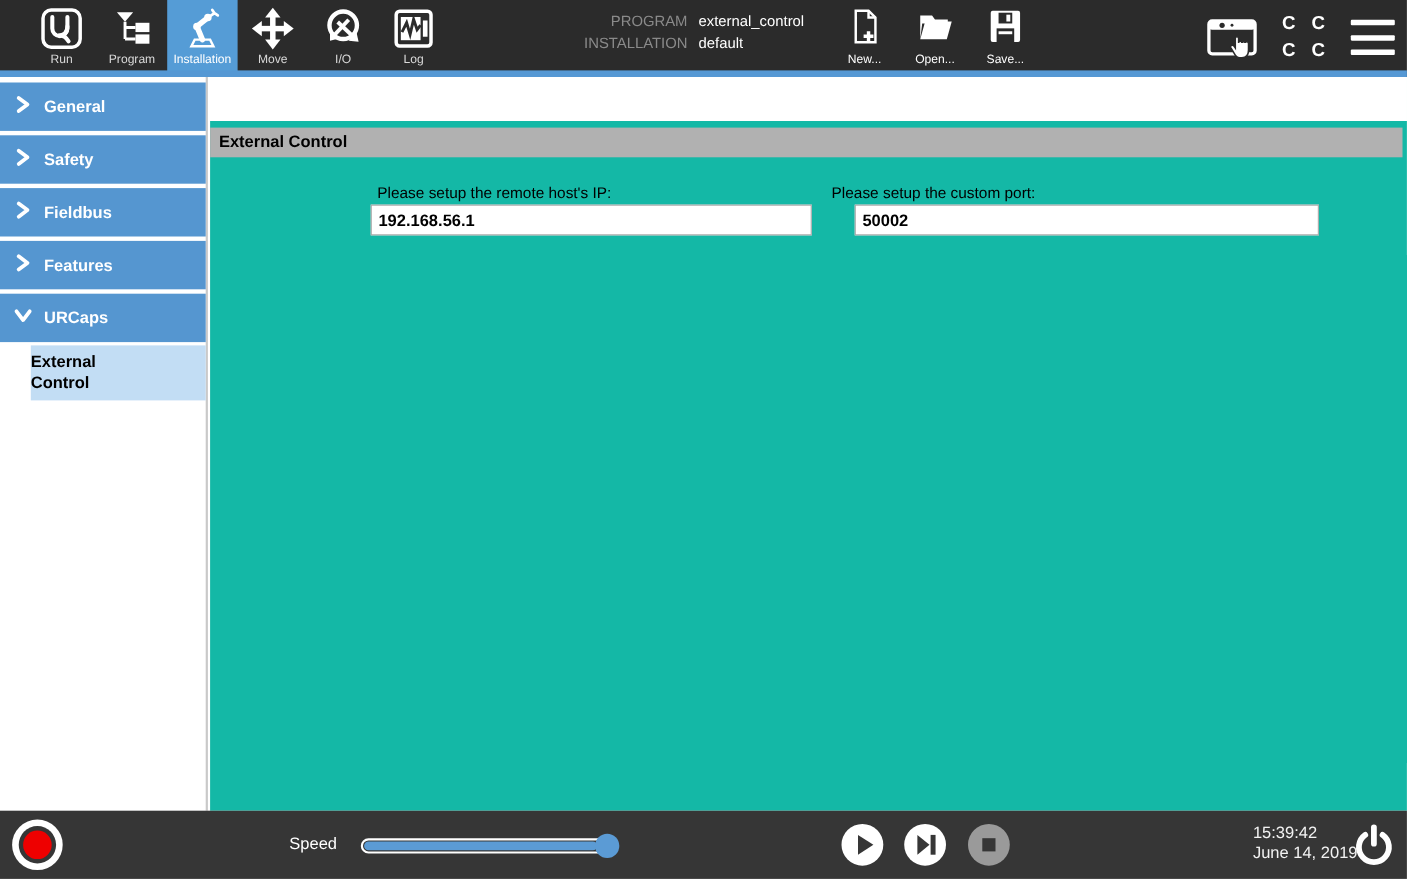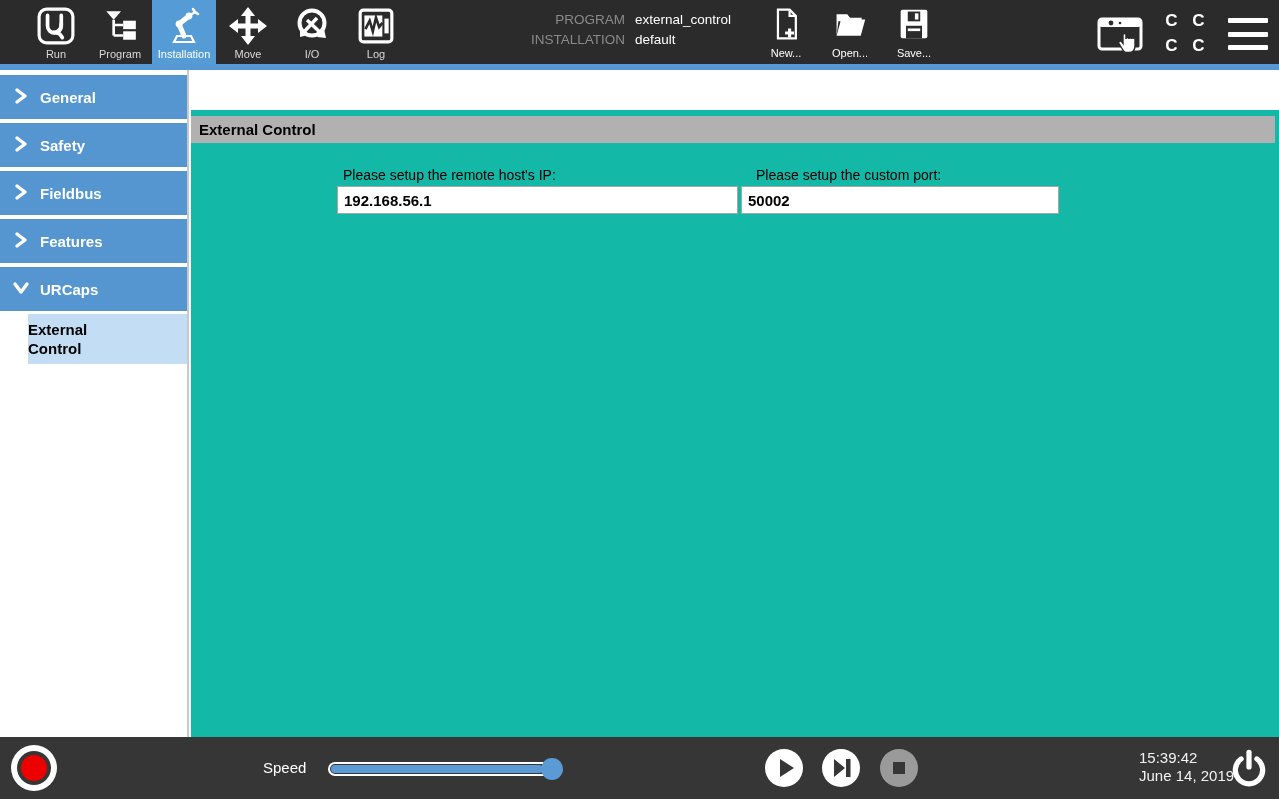--- a/index.html
+++ b/index.html
@@ -35,21 +35,21 @@
   .side-item { height:44px; margin:0 0 4px 0; background:#5596d0; color:#fff; font-weight:bold; font-size:15px; display:flex; align-items:center; padding-left:12px; gap:10px; cursor:pointer; }
   .side-item:first-child { margin-top:5px; }
   .side-sub { margin-left:28px; margin-top:-1px; width:159px; height:50px; background:#c2ddf4; color:#000; font-weight:bold; font-size:15px; display:flex; flex-direction:column; align-items:flex-start; justify-content:center; line-height:19px; cursor:pointer; text-align:center; }
 
   
   .main { position:absolute; left:191px; top:70px; right:0; bottom:62px; background:#14b8a6;margin-top:40px; }
   .content-header { position:absolute; left:0; top:6px; right:4px; height:27px; background:#b1b1b1; color:#000; font-weight:bold; font-size:15px; line-height:27px; padding-left:8px; }
   .field-label { position:absolute; top:57px; font-size:14px; color:#000; }
   .lbl-ip { left:152px; } .lbl-port { left:565px; }
   .field-input { position:absolute; top:76px; height:28px; border:1px solid #a6a6a6; font-family:"Liberation Sans", sans-serif; font-weight:bold; font-size:15px; color:#000; padding-left:6px; background:#fff; }
-  .inp-ip { left:146px; width:401px; } .inp-port { left:550px; width:318px; }
+  .inp-ip { left:146px; width:401px; } .inp-port { left:586px; width:422px; }
 
   
   .footer { position:absolute; left:0; bottom:0; width:1279px; height:62px; background:#363636; }
   .init-btn { position:absolute; left:11px; top:8px; width:46px; height:46px; border-radius:50%; background:#fff; cursor:pointer; }
   .init-btn .gap { position:absolute; left:6px; top:6px; width:34px; height:34px; border-radius:50%; background:#363636; }
   .init-btn .dot { position:absolute; left:10px; top:10px; width:26px; height:26px; border-radius:50%; background:#ee0000; }
 
   .speed-label { position:absolute; left:263px; top:22px; color:#fff; font-size:15px; }
   .speed-slider { position:absolute; left:328px; top:25px; width:232px; height:14px; border:2px solid #fff; border-radius:8px; background:#363636; cursor:pointer; }
   .speed-fill { position:absolute; left:1px; top:1px; height:8px; width:212px; background:#5b9bd5; border-radius:5px; }

